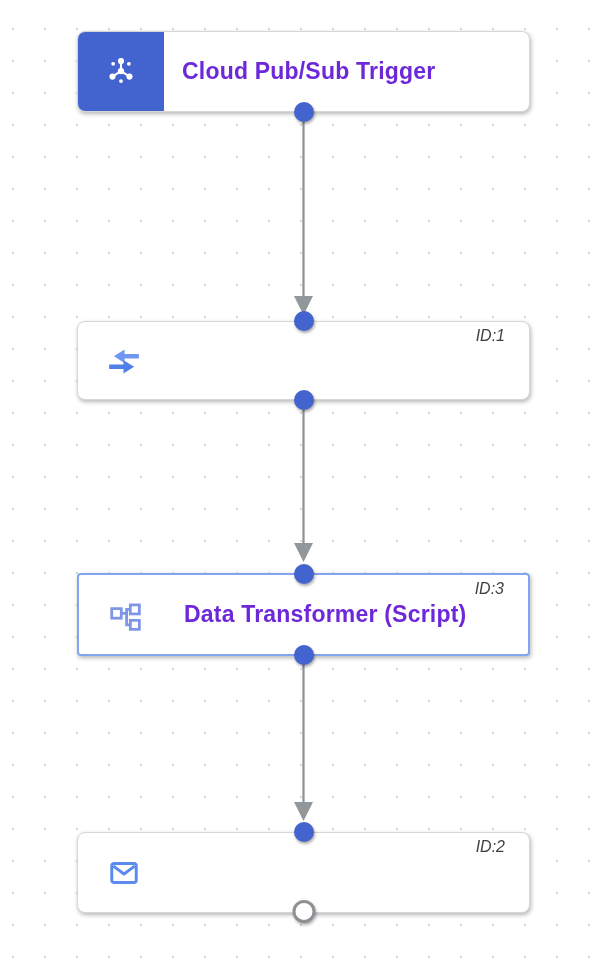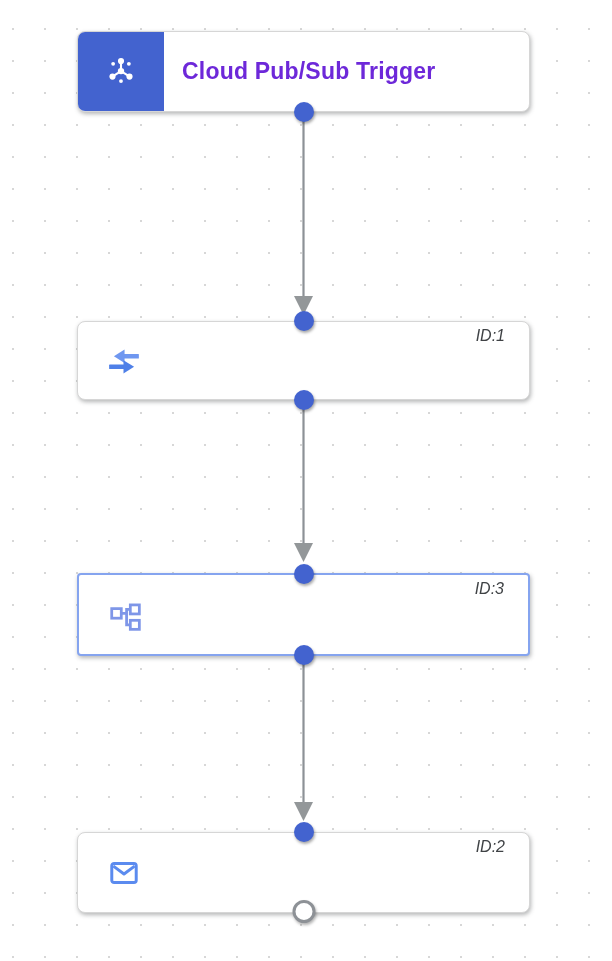--- a/index.html
+++ b/index.html
@@ -137,20 +137,21 @@
     <span class="task-icon">
       <svg width="34" height="34" viewBox="0 0 32 32">
         <g fill="none" stroke="#7e96e8" stroke-width="2.6">
           <rect x="3.5" y="10" width="9" height="9"></rect>
           <rect x="21" y="6.5" width="8.5" height="8.5"></rect>
           <rect x="21" y="21" width="8.5" height="8.5"></rect>
           <path d="M12.5 14.5 H17.5 V10.7 H21 M17.5 14.5 V25.2 H21"></path>
         </g>
       </svg>
     </span>
+    <span class="node-title">Data Transformer (Script)</span>
     <div class="port top"></div>
     <div class="port bottom"></div>
   </div>
 
   <div class="node" id="node-email">
     <span class="id-label">ID:2</span>
     <span class="task-icon">
       <svg width="34" height="34" viewBox="0 0 32 32">
         <rect x="4.5" y="7" width="23" height="18" rx="2.2" fill="none" stroke="#5b8bef" stroke-width="2.8"></rect>
         <path d="M6 9.5 L16 17 L26 9.5" fill="none" stroke="#5b8bef" stroke-width="2.8" stroke-linejoin="round"></path>

